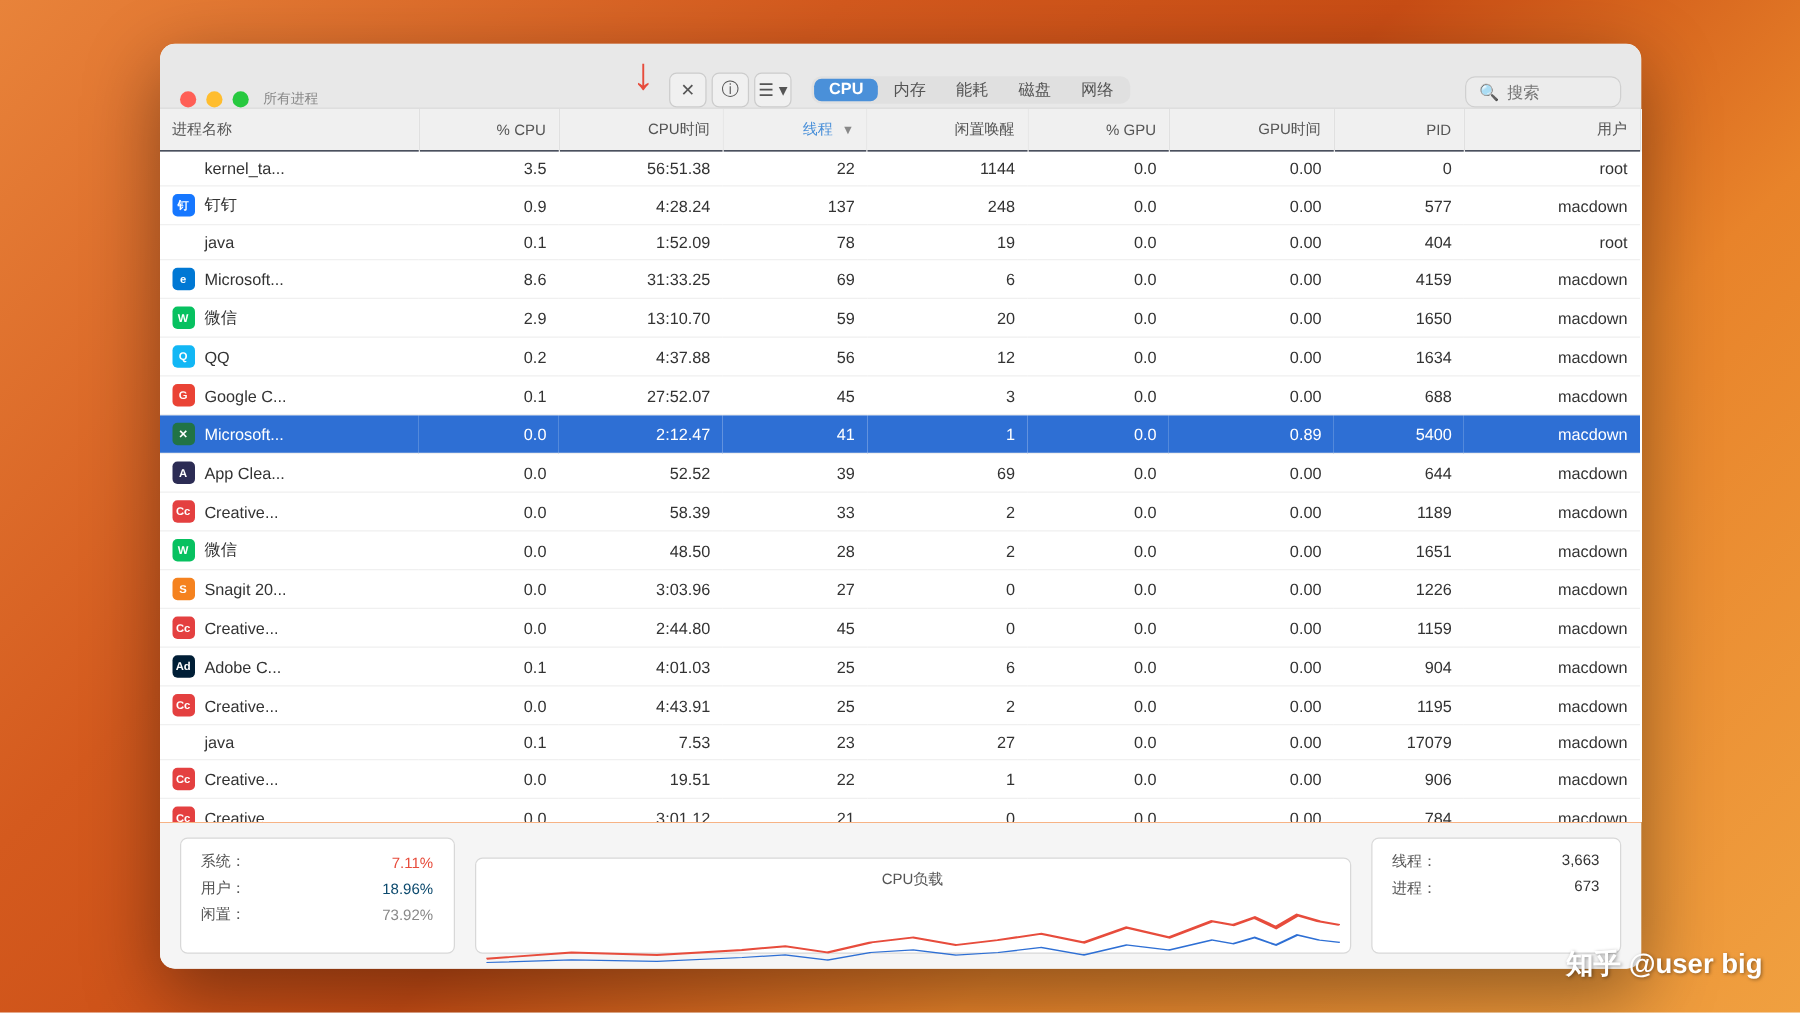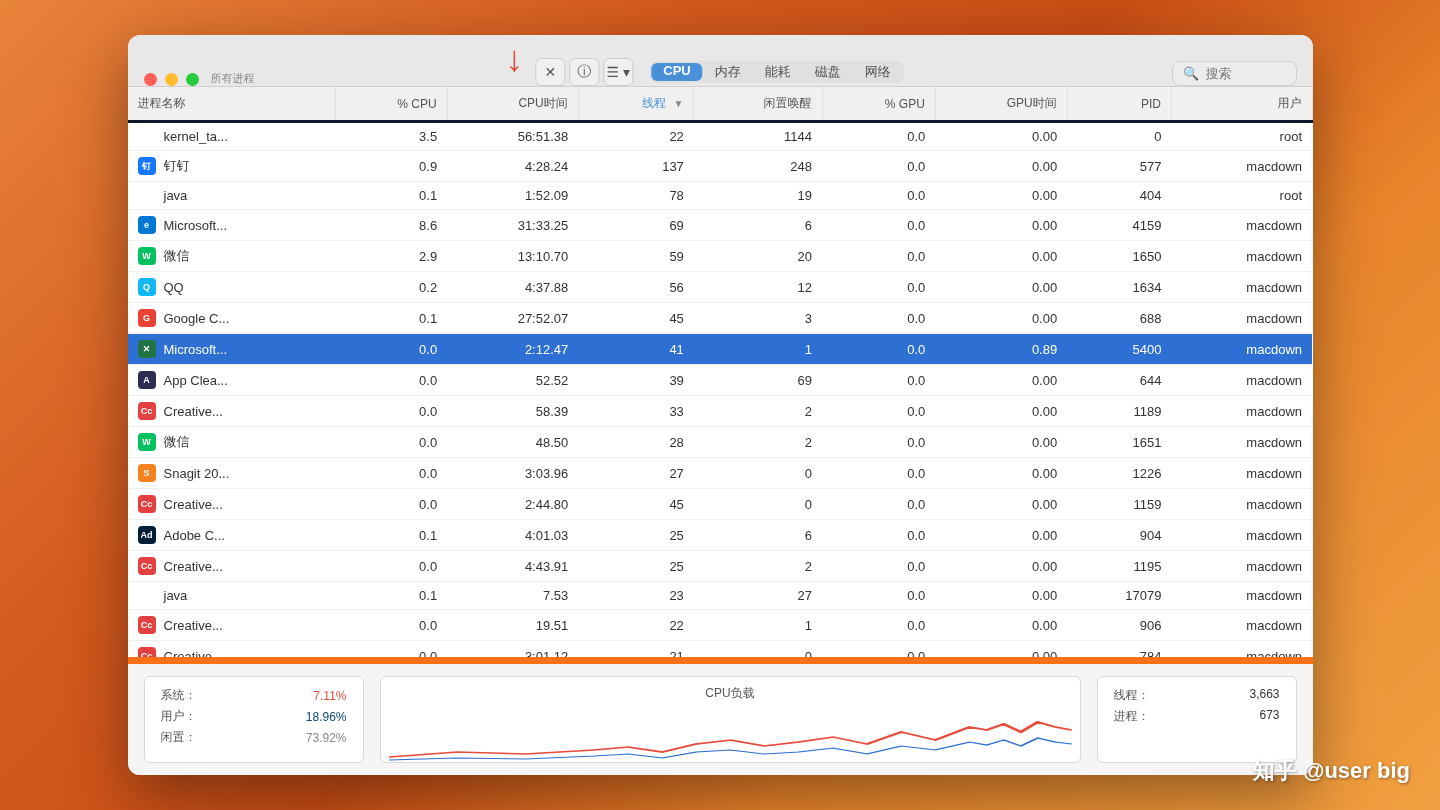--- a/index.html
+++ b/index.html
@@ -126,21 +126,21 @@
       overflow-y: auto;
       background: white;
     }
     table {
       width: 100%;
       border-collapse: collapse;
       font-size: 13px;
     }
     thead tr {
       background: #f0f0f0;
-      border-bottom: 3px solid #0f172a;
+      border-bottom: 1px solid #0f172a;
       position: sticky;
       top: 0;
       z-index: 10;
     }
     th {
       padding: 8px 10px;
       text-align: right;
       font-weight: 500;
       color: #555;
       font-size: 12px;
@@ -174,21 +174,21 @@
       border-radius: 4px;
       flex-shrink: 0;
       display: flex;
       align-items: center;
       justify-content: center;
       font-size: 11px;
     }
     .status-bar {
       height: 118px;
       background: #f5f5f5;
-      border-top: 7px solid #f97316;
+      border-top: 1px solid #f97316;
       display: flex;
       padding: 12px 16px;
       gap: 16px;
     }
     .status-left {
       background: white;
       border: 1px solid #d8d8d8;
       border-radius: 6px;
       padding: 10px 16px;
       min-width: 220px;
@@ -209,20 +209,21 @@
     .status-chart {
       background: white;
       border: 1px solid #d8d8d8;
       border-radius: 6px;
       flex: 1;
       display: flex;
       flex-direction: column;
       align-items: center;
       justify-content: space-between;
       padding: 8px;
+      margin-top: 16px;
     }
     .chart-title {
       font-size: 12px;
       color: #555;
       font-weight: 500;
     }
     .chart-area {
       width: 100%;
       flex: 1;
     }

